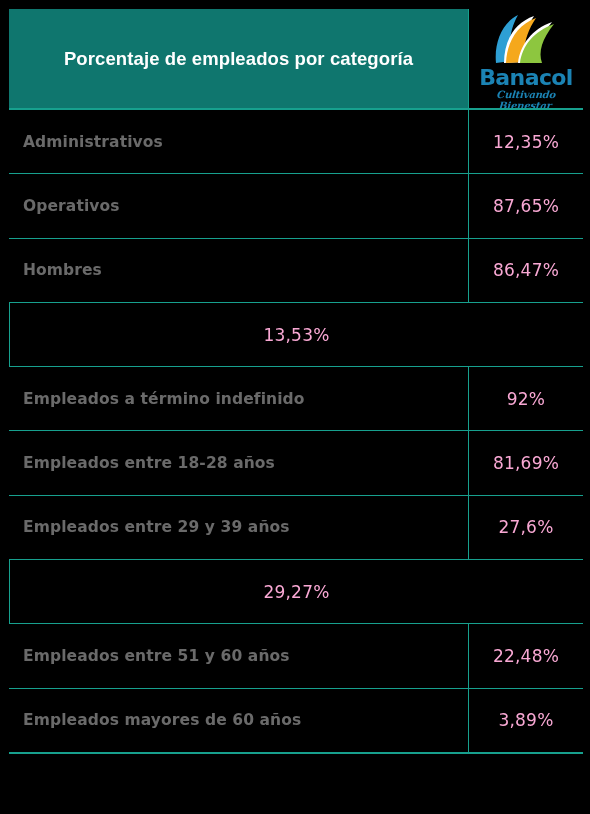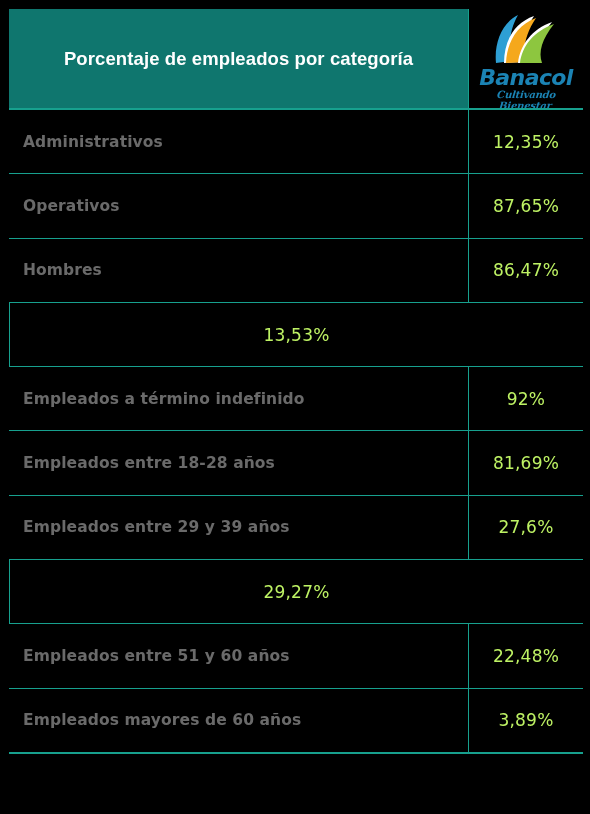--- a/index.html
+++ b/index.html
@@ -73,21 +73,20 @@
     position: absolute;
     left: 0;
     right: 0;
     top: 54px;
     text-align: center;
     color: #1b83b4;
     font-size: 22px;
     font-weight: bold;
     letter-spacing: -0.6px;
     font-family: "DejaVu Sans", sans-serif;
-    font-style: italic;
   }
   .logo-tag {
     position: absolute;
     left: 0;
     right: 0;
     top: 78px;
     text-align: center;
     color: #1b83b4;
     font-size: 10px;
     font-style: italic;
@@ -128,21 +127,21 @@
     letter-spacing: 0.1px;
     font-family: "DejaVu Sans", sans-serif;
     text-align: center;
   }
   .cell-value {
     flex: 1;
     display: flex;
     align-items: center;
     justify-content: center;
     border-left: 1.5px solid #17a08e;
-    color: #bef264;
+    color: #f9a8d4;
     font-size: 17px;
     letter-spacing: 0.2px;
     font-family: "DejaVu Sans", sans-serif;
   }
 </style>
 </head>
 <body>
 
 <div class="infographic">
 

